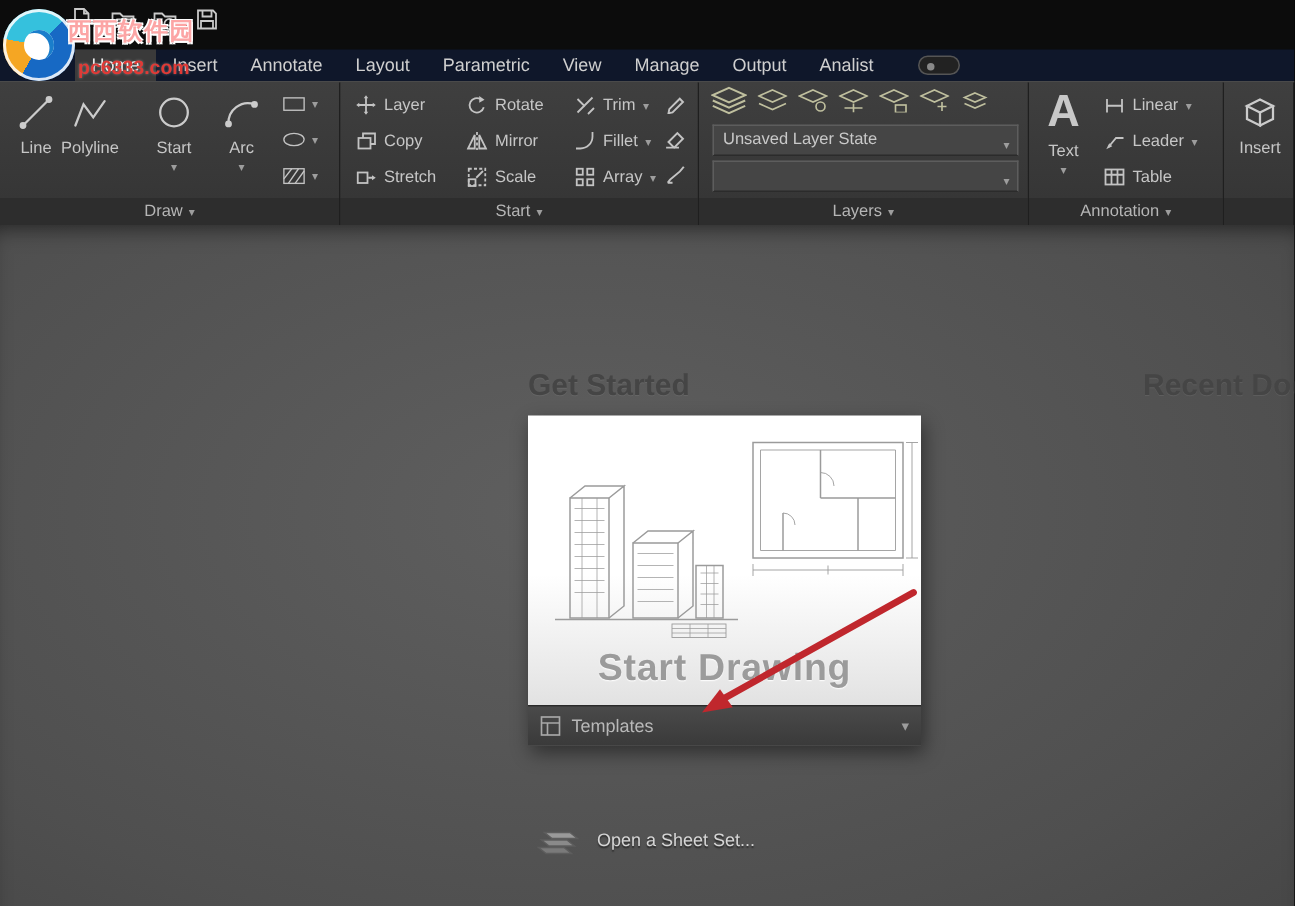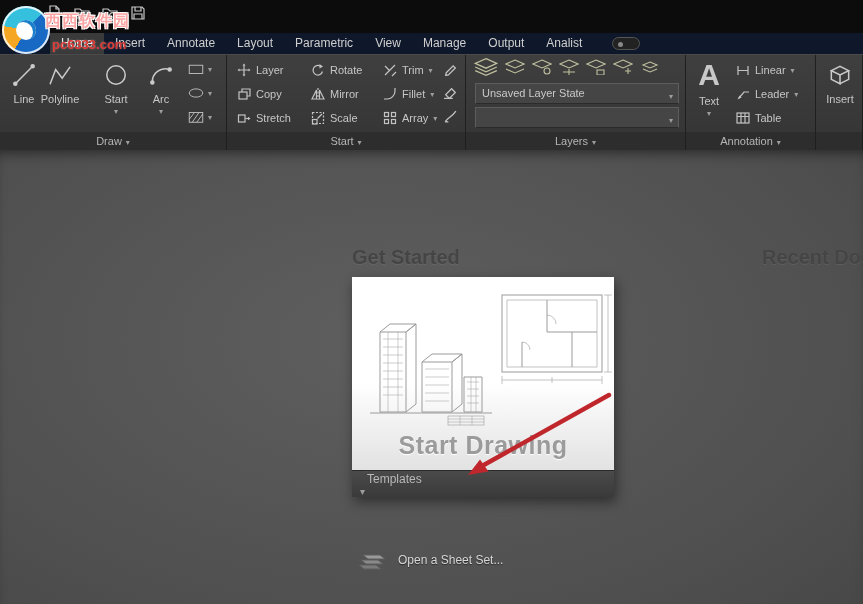--- a/index.html
+++ b/index.html
@@ -53,21 +53,21 @@
   .bigA { font-size:30px; color:#c8c8c8; line-height:30px; font-weight:bold; margin-top:2px; }
 
   
   .canvas { position:absolute; left:0; top:150px; width:863px; height:454px;
             background:radial-gradient(900px 520px at 45% 42%, #5f5f5f 0%, #4f4f4f 55%, #3d3d3d 100%);
             box-shadow:inset 0 10px 14px -8px rgba(0,0,0,.55); }
   .section-title { position:absolute; font-size:20px; font-weight:bold; color:#454545; text-shadow:0 1px 0 rgba(255,255,255,.07); white-space:nowrap; }
   .card { position:absolute; left:352px; top:127px; width:262px; height:220px; box-shadow:2px 5px 12px rgba(0,0,0,.45); cursor:pointer; }
   .card-img { position:relative; width:262px; height:193px; background:linear-gradient(#ffffff 55%, #e2e2e2 100%); overflow:hidden; }
   .start-label { position:absolute; left:0; right:0; bottom:10px; text-align:center; font-size:25px; font-weight:bold; color:#9b9b9b; letter-spacing:.5px; text-shadow:0 1px 1px #fff; }
-  .tpl-bar { position:relative; width:262px; height:27px; background:linear-gradient(#4a4a4a,#3a3a3a); border-top:1px solid #2a2a2a; display:flex; align-items:flex-start; padding:0 8px;flex-direction:column; }
+  .tpl-bar { position:relative; width:262px; height:27px; background:linear-gradient(#4a4a4a,#3a3a3a); border-top:1px solid #2a2a2a; display:flex; align-items:center; padding:0 8px; }
   .tpl-bar svg { stroke:#a8a8a8; fill:none; stroke-width:1.1; }
   .tpl-label { color:#b8b8b8; font-size:12px; margin-left:7px; flex:1; }
   .tpl-bar .caret { font-size:10px; }
   .open-row { position:absolute; display:flex; align-items:center; gap:12px; height:24px; cursor:pointer; }
   .open-row .lbl { color:#d6d6d6; font-size:12px; text-shadow:0 1px 1px rgba(0,0,0,.5); }
   .arrow-svg { position:absolute; left:458px; top:236px; pointer-events:none; }
 
   
   .watermark { position:absolute; left:0; top:0; width:140px; height:62px; z-index:60; pointer-events:none; }
   .wm-logo { position:absolute; left:2px; top:6px; width:48px; height:48px; border-radius:50%;

